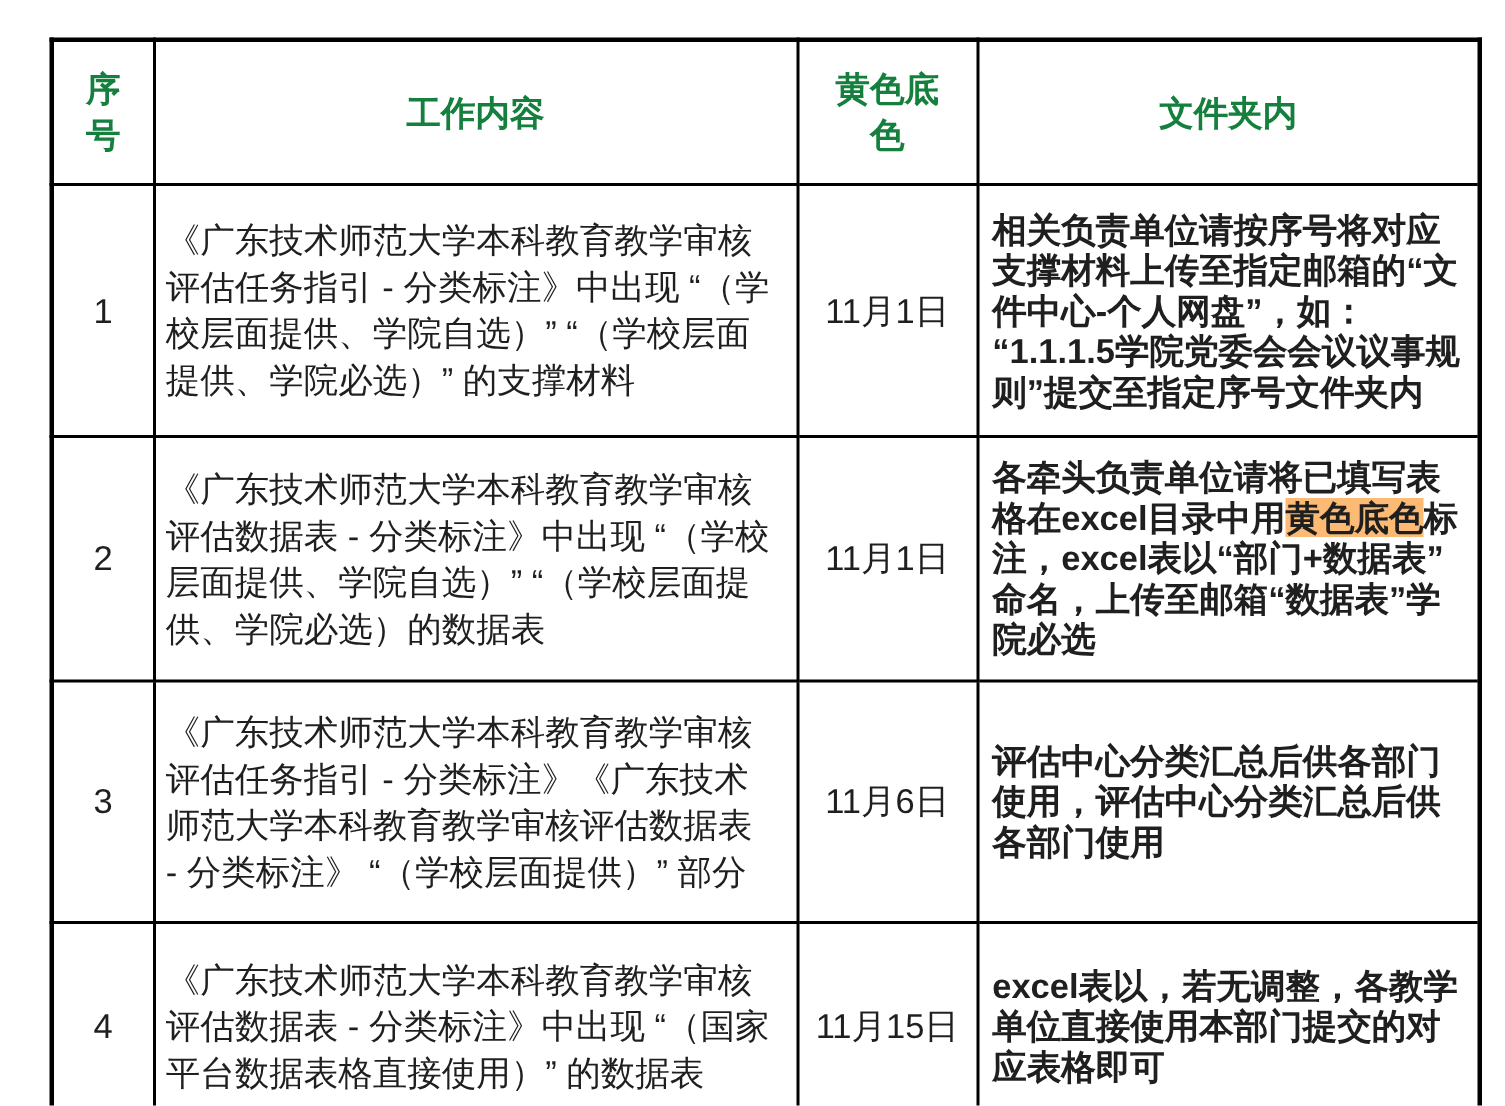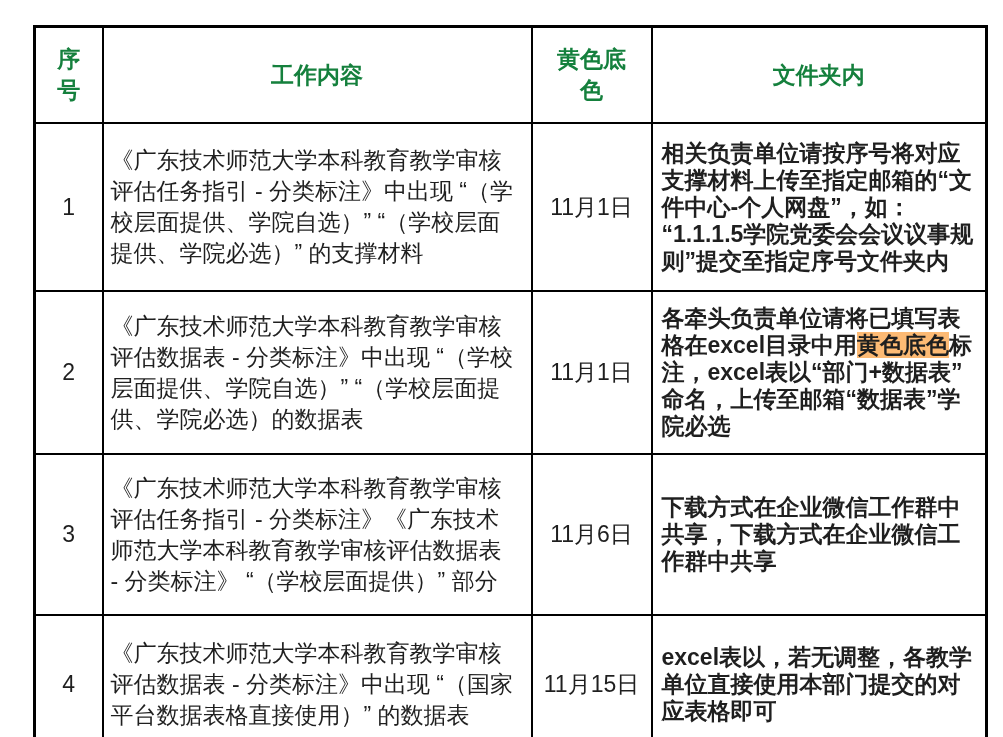--- a/index.html
+++ b/index.html
@@ -94,21 +94,21 @@
     <tr style="height:163px">
       <td class="cell-no">2</td>
       <td class="cell-content">《广东技术师范大学本科教育教学审核评估数据表 - 分类标注》中出现 “（学校层面提供、学院自选）” “（学校层面提供、学院必选）的数据表</td>
       <td class="cell-time">11月1日</td>
       <td class="cell-req"><span>各牵头负责单位请将已填写表格在excel目录中用</span><span class="hl" style="background-color: #fdba74;">黄色底色</span><span>标注，excel表以“部门+数据表”命名，上传至邮箱“数据表”学院必选</span></td>
     </tr>
     <tr style="height:161px">
       <td class="cell-no">3</td>
       <td class="cell-content">《广东技术师范大学本科教育教学审核评估任务指引 - 分类标注》《广东技术师范大学本科教育教学审核评估数据表 - 分类标注》 “（学校层面提供）” 部分</td>
       <td class="cell-time">11月6日</td>
-      <td class="cell-req">下载方式在企业微信工作群中共享，下载方式在企业微信工作群中共享</td>
+      <td class="cell-req">评估中心分类汇总后供各部门使用，评估中心分类汇总后供各部门使用</td>
     </tr>
     <tr style="height:140px">
       <td class="cell-no">4</td>
       <td class="cell-content">《广东技术师范大学本科教育教学审核评估数据表 - 分类标注》中出现 “（国家平台数据表格直接使用）” 的数据表</td>
       <td class="cell-time">11月15日</td>
       <td class="cell-req">excel表以，若无调整，各教学单位直接使用本部门提交的对应表格即可</td>
     </tr>
   </tbody>
 </table>
 

